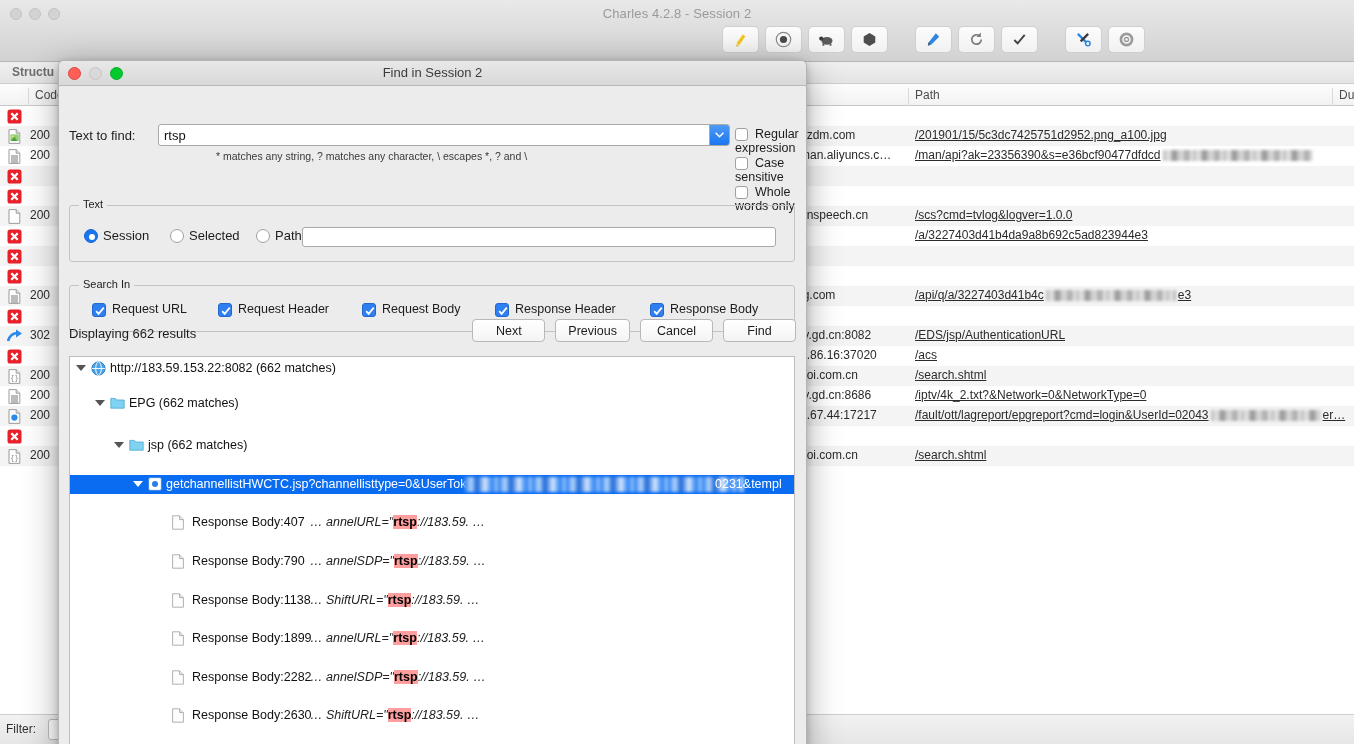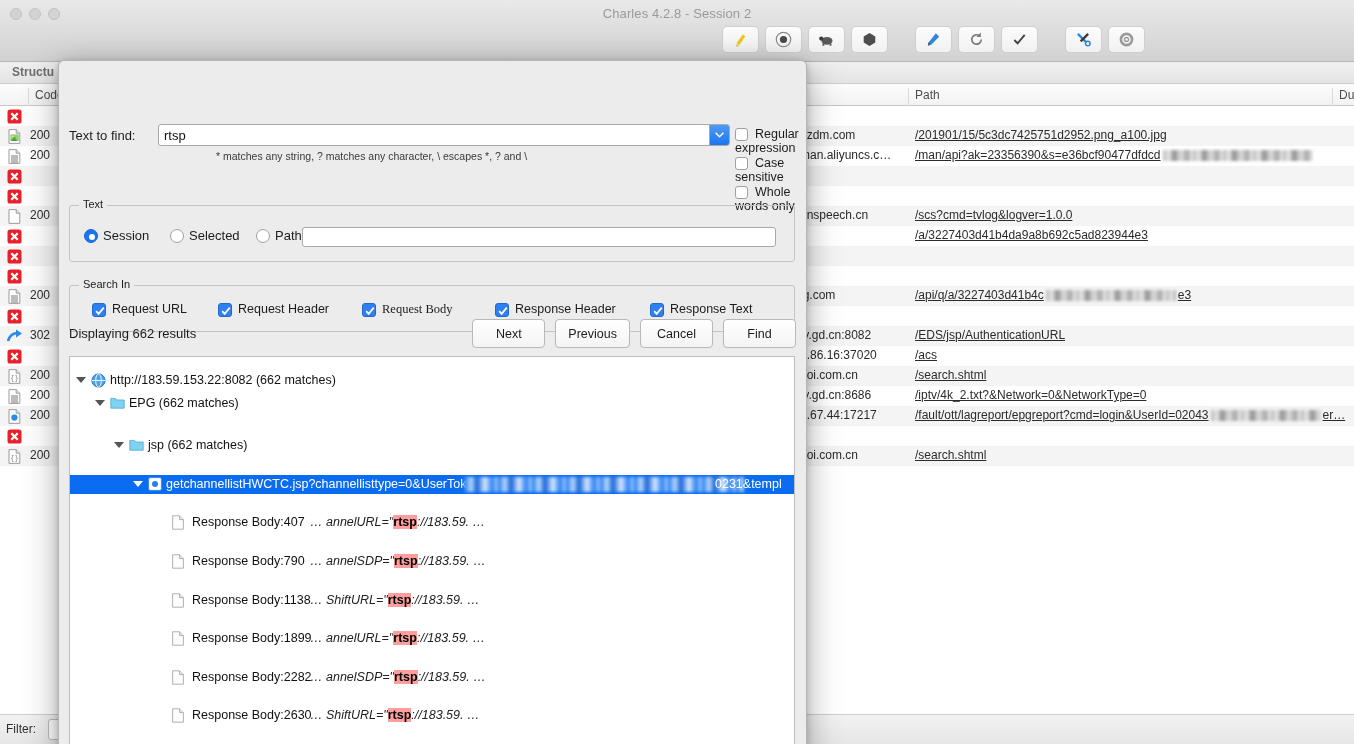--- a/index.html
+++ b/index.html
@@ -181,21 +181,21 @@
     position: absolute; left: 0; top: 1px; width: 14px; height: 14px;
     border-radius: 3px; background: #2f7ff0; border: 1px solid #2368cf;
   }
   .chk .box svg { position: absolute; left: 1px; top: 1px; }
   .chk .txt { margin-left: 20px; }
 
   #results-count { position: absolute; left: 10px; top: 240px; font-size: 13px; color: #1c1c1c; }
 
   #dialog-buttons { position: absolute; right: 10px; top: 233px; display: flex; gap: 10px; }
   .btn {
-    min-width: 73px; height: 29px; padding: 0 12px;
+    min-width: 73px; height: 23px; padding: 0 12px;
     background: linear-gradient(to bottom,#ffffff,#f4f4f4);
     border: 1px solid #b8b8b8; border-radius: 4px;
     font-size: 12.5px; color: #1b1b1b;
     display: flex; align-items: center; justify-content: center;
     font-family: "Liberation Sans", sans-serif;
   }
 
   #results-tree {
     position: absolute; left: 10px; top: 270px; width: 726px; height: 420px;
     background: #fff; border: 1px solid #bdbdbd; overflow: hidden;
@@ -491,20 +491,28 @@
 
     <div id="filter-bar">
       <span class="flabel">Filter:</span>
       <div class="finput"></div>
     </div>
   </div>
 </div>
 
 <div id="find-dialog">
 
+  <div id="dialog-titlebar">
+    <div class="dlg-lights">
+      <span class="dot red"></span>
+      <span class="dot yellow"></span>
+      <span class="dot green"></span>
+    </div>
+    <div id="dialog-title">Find in Session 2</div>
+  </div>
 
   <div id="dialog-body">
 
     <span class="lbl" id="text-find-label">Text to find:</span>
 
     <div id="find-input-wrap">
       <input id="find-input" type="text" value="rtsp" style="">
       <div id="find-combo-btn">
         <svg width="9" height="6" viewBox="0 0 9 6">
           <path d="M0.6 0.8 L4.5 4.8 L8.4 0.8" fill="none" stroke="#fff" stroke-width="1.5"></path>
@@ -557,21 +565,21 @@
         <span class="txt">Request URL</span>
       </div>
       <div class="chk" style="left:148px; top:16px;">
         <span class="box">
           <svg width="12" height="12" viewBox="0 0 12 12">
               <path d="M2.2 6.2 L4.6 8.8 L9.8 2.6" fill="none" stroke="#fff" stroke-width="1.8"></path>
             </svg>
         </span>
         <span class="txt">Request Header</span>
       </div>
-      <div class="chk" style="left:292px; top:16px;font-family:Liberation Serif, serif;">
+      <div class="chk" style="left:292px; top:16px;">
         <span class="box">
           <svg width="12" height="12" viewBox="0 0 12 12">
               <path d="M2.2 6.2 L4.6 8.8 L9.8 2.6" fill="none" stroke="#fff" stroke-width="1.8"></path>
             </svg>
         </span>
         <span class="txt">Request Body</span>
       </div>
       <div class="chk" style="left:425px; top:16px;">
         <span class="box">
           <svg width="12" height="12" viewBox="0 0 12 12">
@@ -579,35 +587,35 @@
             </svg>
         </span>
         <span class="txt">Response Header</span>
       </div>
       <div class="chk" style="left:580px; top:16px;">
         <span class="box">
           <svg width="12" height="12" viewBox="0 0 12 12">
               <path d="M2.2 6.2 L4.6 8.8 L9.8 2.6" fill="none" stroke="#fff" stroke-width="1.8"></path>
             </svg>
         </span>
-        <span class="txt">Response Text</span>
+        <span class="txt">Response Body</span>
       </div>
     </div>
 
     <div id="results-count">Displaying 662 results</div>
 
     <div id="dialog-buttons">
       <div class="btn">Next</div>
       <div class="btn">Previous</div>
       <div class="btn">Cancel</div>
       <div class="btn">Find</div>
     </div>
 
     <div id="results-tree">
-        <div class="tnode " style="top: 14px; text-decoration: underline;">
+        <div class="tnode " style="top: 2px; text-decoration: underline;">
           <span class="arrow" style="left: 6px;"></span>
           <span class="tico" style="left: 21px;"><svg width="15" height="15" viewBox="0 0 15 15">
               <circle cx="7.5" cy="7.5" r="6.6" fill="#4aa3e8" stroke="#2b7ec4"></circle>
               <ellipse cx="7.5" cy="7.5" rx="2.8" ry="6.6" fill="none" stroke="#fff" stroke-width=".9"></ellipse>
               <path d="M1 7.5 H14" stroke="#fff" stroke-width=".9"></path>
             </svg></span>
           <span class="tlabel" style="left: 40px;">http://183.59.153.22:8082 (662 matches)</span>
         </div>
         <div class="tnode " style="top: 18px;">
           <span class="arrow" style="left: 25px;"></span>

